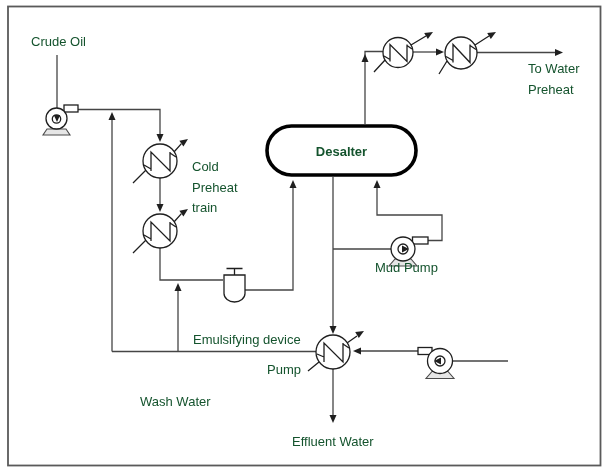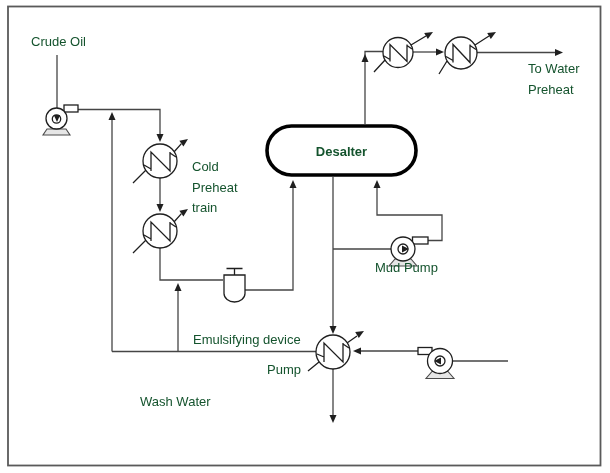--- a/index.html
+++ b/index.html
@@ -182,13 +182,14 @@
 
   <div class="lbl" id="lbl-mud-pump">Mud Pump</div>
 
   <div class="lbl" id="lbl-wash-water">Wash Water</div>
 
   <div class="lbl" id="lbl-brine-exchanger">
     <span class="ln">Pump</span>
   </div>
 
 
+  <div class="lbl" id="lbl-effluent-water">Effluent Water</div>
 </div>
 
 </body></html>

